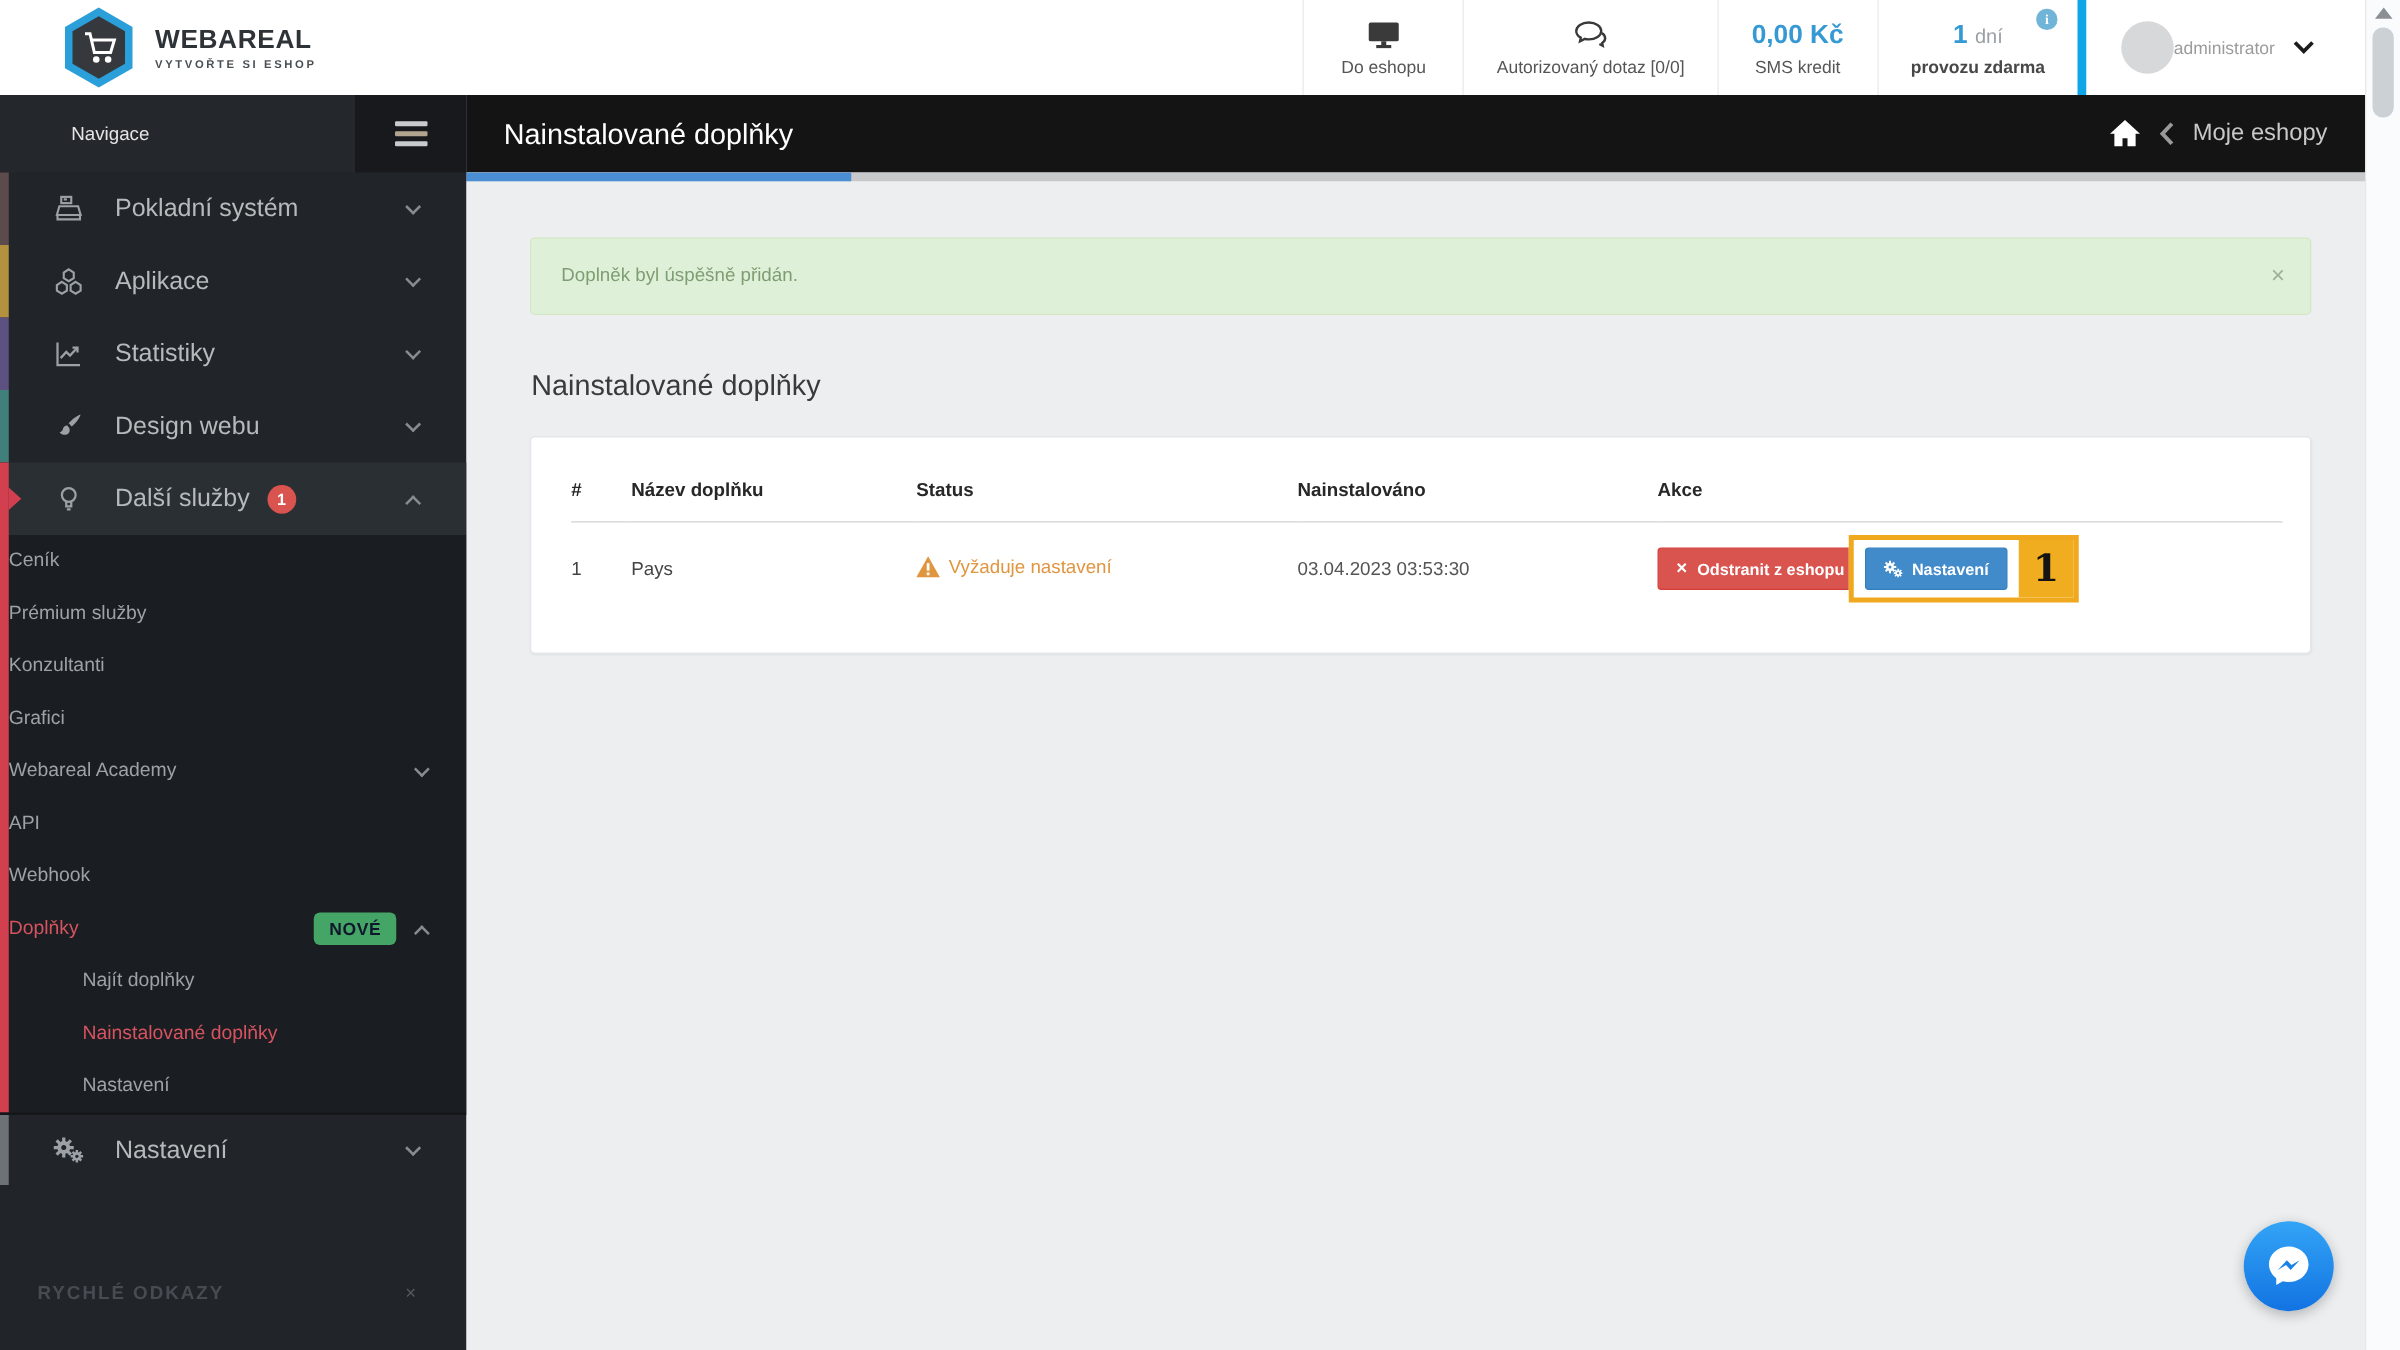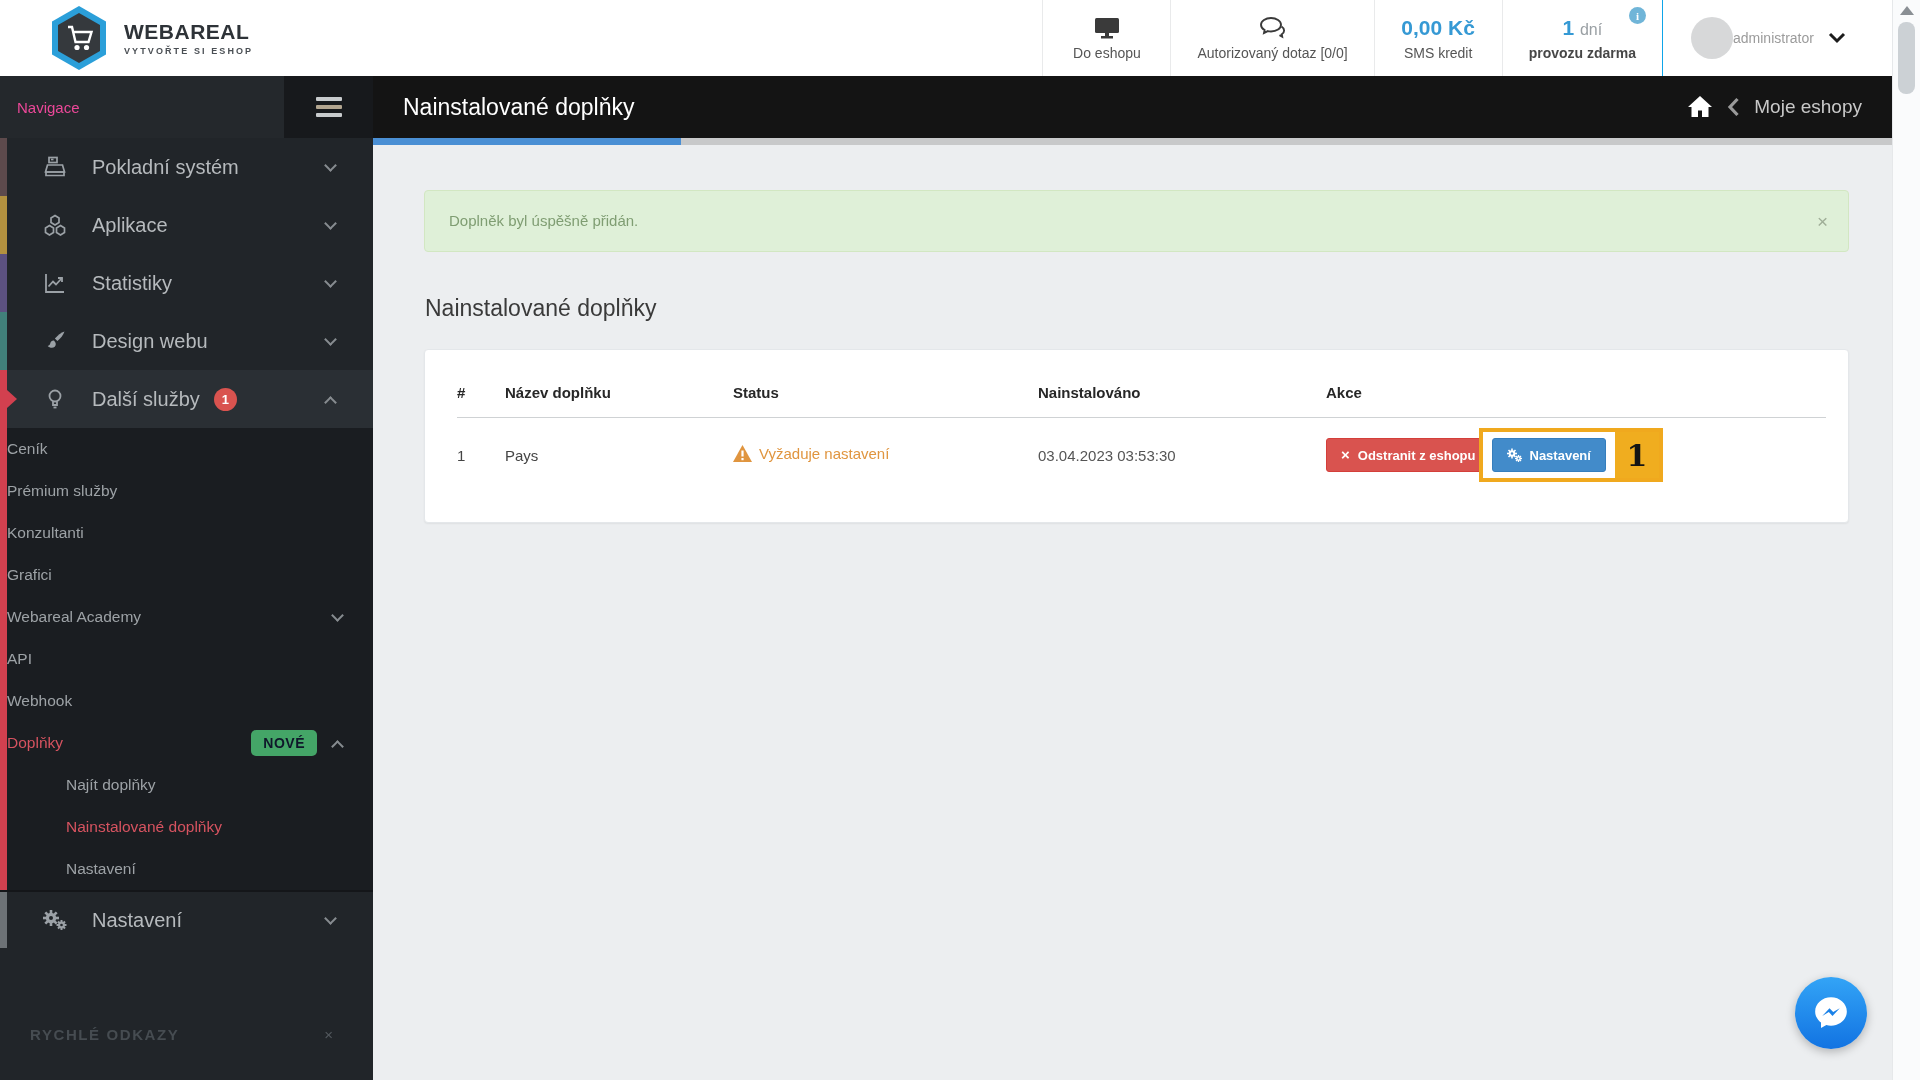--- a/index.html
+++ b/index.html
@@ -12,33 +12,33 @@
   .logo { display:flex; align-items:center; gap:14px; padding-left:48px; }
   .logo-text .t1 { font-size:21px; font-weight:800; color:#2e3338; letter-spacing:.5px; }
   .logo-text .t2 { font-size:9px; font-weight:700; color:#4a4f54; letter-spacing:2.1px; margin-top:2px; }
   .tb-right { margin-left:auto; display:flex; align-items:stretch; }
   .tb-cell { position:relative; border-left:1px solid #e9eaeb; display:flex; flex-direction:column; align-items:center; justify-content:center; gap:5px; padding:0 26px; min-width:128px; }
   .tb-cell .lbl { font-size:14px; color:#555; white-space:nowrap; }
   .tb-cell .val { font-size:21px; font-weight:700; color:#3599d4; white-space:nowrap; }
   .tb-cell .val .unit { font-size:16px; font-weight:400; color:#9aa0a4; }
   .tb-cell .lbl.bold { font-weight:700; color:#474747; }
   .info-dot { position:absolute; top:7px; right:16px; width:17px; height:17px; border-radius:50%; background:#70b5d8; color:#fff; font-size:11px; font-weight:700; display:flex; align-items:center; justify-content:center; font-family:"Liberation Serif", serif; }
-  .tb-user { border-left:1px solid #0ea5e9; display:flex; align-items:center; padding:0 34px 0 28px; min-width:230px; }
+  .tb-user { border-left:7px solid #0ea5e9; display:flex; align-items:center; padding:0 34px 0 28px; min-width:230px; }
   .avatar { width:42px; height:42px; border-radius:50%; background:#d7d8d9; }
   .tb-user .uname { font-size:14px; color:#9b9b9b; }
 
   
   .scrollbar { position:absolute; right:0; top:0; bottom:0; width:28px; background:#fafbfc; border-left:1px solid #e6e8ea; z-index:9; }
   .sb-arrow { position:absolute; top:6px; left:7px; width:0; height:0; border-left:7px solid transparent; border-right:7px solid transparent; border-bottom:9px solid #8a8f94; }
   .sb-thumb { position:absolute; top:22px; left:5px; width:17px; height:72px; background:#ccd1d5; border-radius:8px; }
 
   
   .sidebar { position:absolute; left:0; top:76px; bottom:0; width:373px; background:#212529; display:flex; flex-direction:column; z-index:6; }
   .sb-header { height:62px; display:flex; align-items:stretch; background:#24282c; }
-  .sb-navlabel { flex:1; display:flex; align-items:center; padding-left:17px; font-size:15px; color:#ec4899; }
+  .sb-navlabel { flex:1; display:flex; align-items:center; padding-left:17px; font-size:15px; color:#e5e5e5;margin-left:40px; }
   .hamburger { width:89px; background:#17191c; display:flex; flex-direction:column; align-items:center; justify-content:center; gap:4px; cursor:pointer; }
   .hamburger i { display:block; width:26px; height:4px; background:#c8cbcd; border-radius:1px; }
   .hamburger i:nth-child(2){ background:#b2a58f; }
 
   .sb-item { position:relative; height:58px; display:flex; align-items:center; padding-left:42px; cursor:pointer; }
   .sb-item .stripe { position:absolute; left:0; top:0; bottom:0; width:7px; }
   .sb-item .ic { width:26px; display:flex; justify-content:center; }
   .sb-item .lab { margin-left:24px; font-size:20px; color:#b6babd; }
   .chev { width:9px; height:9px; border-right:2px solid #878c90; border-bottom:2px solid #878c90; transform:rotate(45deg); margin-left:auto; margin-right:38px; margin-top:-4px; }
   .chev.up { transform:rotate(-135deg); margin-top:6px; }

